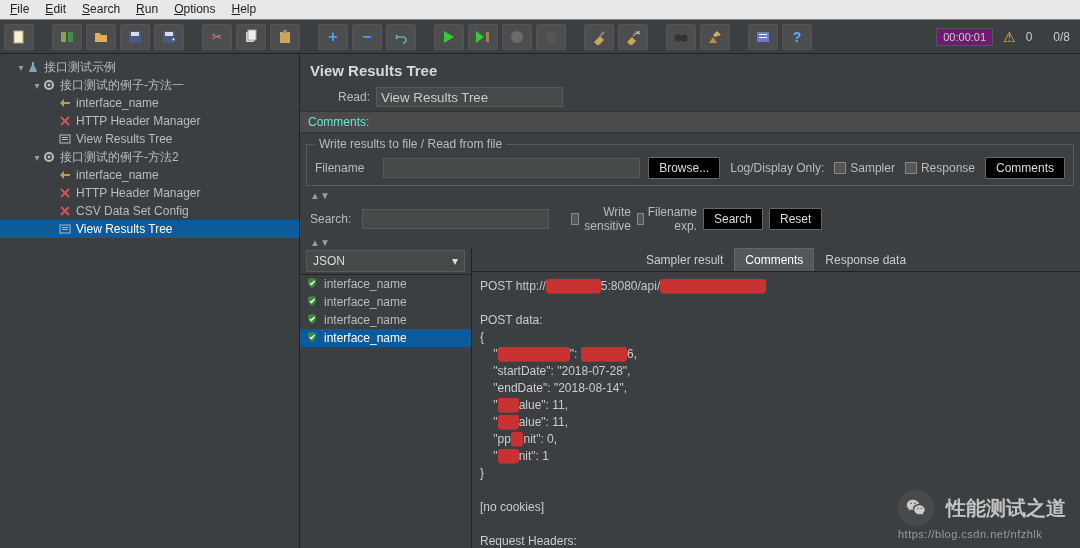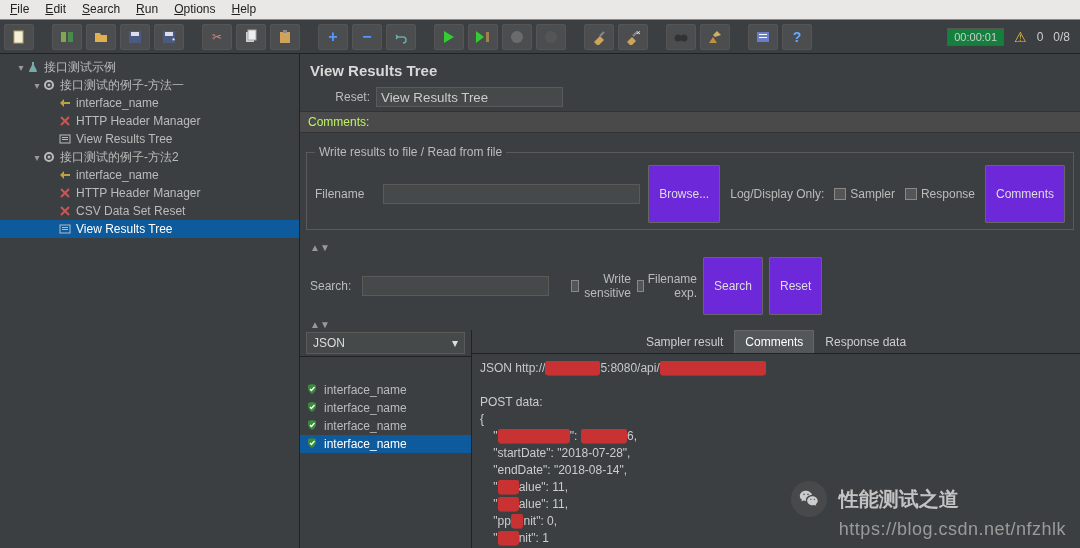--- a/index.html
+++ b/index.html
@@ -5,69 +5,69 @@
   * { box-sizing: border-box; font-family: "Segoe UI", Arial, sans-serif; }
   body { margin:0; background:#3c3f41; color:#bbb; font-size:12px; width:1080px; height:548px; overflow:hidden; position:relative; }
   .menubar { background:#e9e8e7; border-bottom:1px solid #888; height:20px; display:flex; padding:0 2px; }
   .menubar .mitem { padding:2px 8px; color:#222; font-size:12px; cursor:default; }
   .menubar .mitem .ul { text-decoration:underline; }
   .toolbar { background:#3c3f41; height:34px; border-bottom:1px solid #222; display:flex; align-items:center; padding:0 4px; gap:4px; }
   .tbtn { width:30px; height:26px; background:#4b4d4f; border:1px solid #555; border-radius:2px; display:flex; align-items:center; justify-content:center; cursor:pointer; }
   .tbtn svg, .tbtn span { pointer-events:none; }
   .sep { width:10px; }
   .timer { margin-left:auto; display:flex; align-items:center; gap:10px; padding-right:6px;}
-  .timer .clock { background:#15803d; border:1px solid #555; padding:2px 6px; color:#ccc; font-size:11px;}
-  .timer .ratio { color:#ccc; font-size:12px;}
+  .timer .clock { background:#701a75; border:1px solid #555; padding:2px 6px; color:#ccc; font-size:11px;}
+  .timer .ratio { color:#ccc; font-size:12px;margin-left:11px;}
   .warn-tri { color:#f0c040; font-size:14px;}
   .warn-count{ color:#ccc; font-size:12px;}
   .content { display:flex; height:494px; }
   .sidepanel { width:300px; background:#3c3f41; border-right:1px solid #222; overflow:auto; }
   .tree { padding:4px 0; }
   .tnode { display:flex; align-items:center; height:18px; padding:0 4px; white-space:nowrap; }
   .tnode.sel { background:#0d5a9c; color:#fff; }
   .tnode .tw { width:10px; color:#999; font-size:10px; text-align:center; }
   .tnode .ind { display:inline-block; }
   .ticon { width:14px; height:14px; margin-right:4px; display:flex; align-items:center; justify-content:center; }
   .mainpanel { flex:1; background:#3c3f41; display:flex; flex-direction:column; }
   .panel-title { padding:8px 10px 4px 10px; }
   .panel-title h2 { margin:0; font-size:15px; font-weight:bold; color:#d8d8d8; }
   .rowline { display:flex; align-items:center; padding:4px 10px; gap:6px;}
   .rowline label { width:60px; text-align:right; color:#bbb; }
   .txtin { flex:0 0 130px; height:20px; background:#45494a; border:1px solid #5a5a5a; color:#ccc; padding:0 4px;}
-  .section-bar { background:#4a4a4a; color:#bef264; padding:3px 8px; font-size:12px; border:1px solid #333; border-left:none; border-right:none;}
-  fieldset.fs { border:1px solid #5a5a5a; margin:12px 6px; padding:6px 8px; }
+  .section-bar { background:#4a4a4a; color:#5eead4; padding:3px 8px; font-size:12px; border:1px solid #333; border-left:none; border-right:none;}
+  fieldset.fs { border:1px solid #5a5a5a; margin:4px 6px; padding:6px 8px; }
   fieldset.fs legend { color:#bbb; font-size:12px; padding:0 4px; }
-  .btn { background:#6d28d9; border:1px solid #666; color:#ddd; padding:21px 10px; font-size:12px; cursor:pointer; border-radius:1px;}
+  .btn { background:#000000; border:1px solid #666; color:#ddd; padding:3px 10px; font-size:12px; cursor:pointer; border-radius:1px;}
   .chk { display:flex; align-items:center; gap:4px; font-size:12px; color:#bbb;}
   .chk .box { width:12px; height:12px; background:#555; border:1px solid #888;}
   .fileline { display:flex; align-items:center; gap:8px;}
   .fileline .fname { width:60px; color:#bbb;}
   .fileline .fpath { flex:1; height:20px; background:#45494a; border:1px solid #5a5a5a;}
   .updown { display:flex; gap:2px; color:#999; font-size:10px; padding:0 10px;}
   .split { display:flex; flex:1; min-height:0;}
-  .leftcol { width:172px; border-right:1px solid #222; display:flex; flex-direction:column;gap:24px;}
+  .leftcol { width:172px; border-right:1px solid #222; display:flex; flex-direction:column;}
   .ddwrap{ padding:2px 6px; border-bottom:1px solid #222;}
   .dd { display:flex; align-items:center; justify-content:space-between; background:#45494a; border:1px solid #5a5a5a; padding:3px 6px; color:#ddd;}
   .reslist { flex:1; overflow:auto;}
   .rline { display:flex; align-items:center; height:18px; padding:0 6px; gap:6px;}
   .rline.sel { background:#0d5a9c; color:#fff;}
   .gshield { width:12px; height:12px;}
   .rightcol { flex:1; display:flex; flex-direction:column; min-width:0;}
   .tabs { display:flex; background:#3c3f41; border-bottom:1px solid #222;justify-content:center;}
   .tab { padding:4px 10px; color:#ccc; border:1px solid transparent; border-bottom:none; font-size:12px;}
   .tab.active { background:#53575a; border:1px solid #666; border-bottom:none; color:#fff;}
   .reqview { flex:1; background:#3c3f41; color:#ccc; padding:6px 8px; font-size:12px; line-height:17px; overflow:auto; white-space:pre; }
   .red { background:#c83232; color:#c83232; border-radius:2px; padding:0 2px; user-select:none;}
   .gray { color:#c8c8c8;}
   .fileline .right { display:flex; align-items:center; gap:10px;}
   .watermark { position:absolute; right:14px; bottom:8px; text-align:left; color:rgba(190,190,190,0.85); pointer-events:none;}
   .watermark .row1{ display:flex; align-items:center; gap:12px;}
   .watermark .wcirc{ width:36px; height:36px; border-radius:50%; background:rgba(80,80,80,0.6); display:flex; align-items:center; justify-content:center;}
   .watermark .wtitle{ font-size:20px; font-weight:bold; color:rgba(210,210,210,0.9);}
-  .watermark .wurl{ font-size:18px; color:rgba(170,170,170,0.85); margin-left:48px; margin-top:2px; letter-spacing:.5px;}
+  .watermark .wurl{ font-size:11px; color:rgba(170,170,170,0.85); margin-top:2px; letter-spacing:.5px;}
 </style>
 </head>
 <body>
 
 <div class="menubar">
 <div class="mitem"><span class="ul">F</span>ile</div>
     <div class="mitem"><span class="ul">E</span>dit</div>
     <div class="mitem"><span class="ul">S</span>earch</div>
     <div class="mitem"><span class="ul">R</span>un</div>
     <div class="mitem"><span class="ul">O</span>ptions</div>
@@ -290,21 +290,21 @@
           <span>HTTP Header Manager</span>
         </div>
         <div class="tnode">
           <span class="ind" style="width:44px"></span>
           <span class="tw"></span>
           <span class="ticon">
             <svg width="12" height="12">
               <path d="M2 2l8 8M10 2L2 10" stroke="#cc5555" stroke-width="2"></path>
             </svg>
           </span>
-          <span>CSV Data Set Reset</span>
+          <span>CSV Data Set Config</span>
         </div>
         <div class="tnode sel">
           <span class="ind" style="width:44px"></span>
           <span class="tw"></span>
           <span class="ticon">
             <svg width="12" height="12">
               <rect x="1" y="2" width="10" height="8" fill="none" stroke="#bbb"></rect>
               <rect x="3" y="4" width="6" height="1" fill="#bbb"></rect>
               <rect x="3" y="6" width="6" height="1" fill="#bbb"></rect>
             </svg>
@@ -313,21 +313,21 @@
         </div>
       </div>
   </div>
 
   <div class="mainpanel">
     <div class="panel-title">
       <h2>View Results Tree</h2>
     </div>
 
     <div class="rowline">
-      <label>Reset:</label>
+      <label>Read:</label>
       <input class="txtin" style="flex: 0 0 140px;" value="View Results Tree">
     </div>
 
     <div class="section-bar">Comments:</div>
 
     <fieldset class="fs">
       <legend>Write results to file / Read from file</legend>
       <div class="fileline">
         <div class="fname">Filename</div>
         <input class="fpath" value="" style="">
@@ -405,21 +405,21 @@
               <span>interface_name</span>
             </div>
           </div>
       </div>
       <div class="rightcol">
         <div class="tabs">
             <div class="tab">Sampler result</div>
             <div class="tab active">Comments</div>
             <div class="tab">Response data</div>
           </div>
-        <div class="reqview"><span class="gray">JSON http://</span><span class="red">██████</span><span class="gray">5:8080/api/</span><span class="red">████████████</span>
+        <div class="reqview"><span class="gray">POST http://</span><span class="red">██████</span><span class="gray">5:8080/api/</span><span class="red">████████████</span>
 
 POST data:
 {
     "<span class="red">████████</span>": <span class="red">█████</span>6,
     "startDate": "2018-07-28",
     "endDate": "2018-08-14",
     "<span class="red">██</span>alue": 11,
     "<span class="red">██</span>alue": 11,
     "pp<span class="red">█</span>nit": 0,
     "<span class="red">██</span>nit": 1

